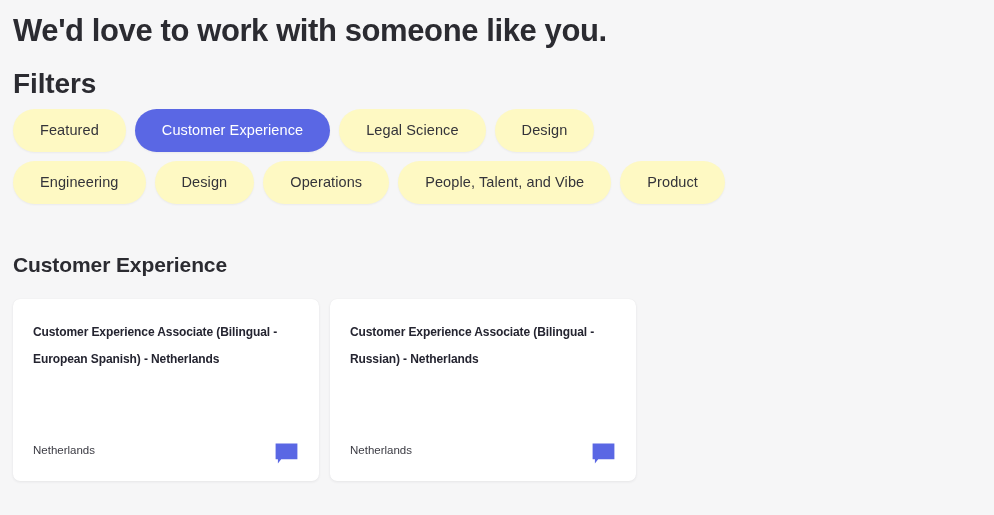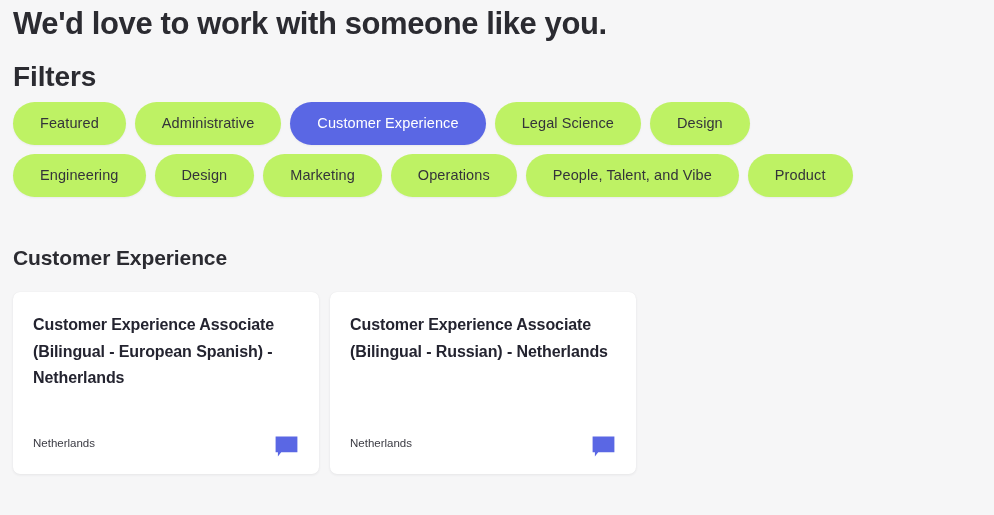--- a/index.html
+++ b/index.html
@@ -15,21 +15,21 @@
     height: 515px;
     background: #f6f6f7;
     font-family: "Liberation Sans", sans-serif;
     color: #2b2b31;
     overflow: hidden;
   }
 
   .page {
     width: 994px;
     height: 515px;
-    padding: 0 0 0 13px;
+    padding: 7px 0 0 13px;
     position: relative;
   }
 
   
   .hero-title {
     margin: 0;
     padding-top: 2px;
     font-size: 31px;
     line-height: 44px;
     font-weight: 700;
@@ -61,21 +61,21 @@
   }
 
   .pill {
     height: 43px;
     display: inline-flex;
     align-items: center;
     justify-content: center;
     padding: 0 27px;
     border: none;
     border-radius: 22px;
-    background: #bef264;
+    background: #fef9c3;
     color: #34343a;
     font-family: "Liberation Sans", sans-serif;
     font-size: 14.5px;
     line-height: 1;
     letter-spacing: 0.1px;
     white-space: nowrap;
     cursor: pointer;
     box-shadow: 0 1px 2px rgba(20, 20, 40, 0.05);
   }
 
@@ -114,21 +114,21 @@
     display: flex;
     flex-direction: column;
     text-decoration: none;
     cursor: pointer;
     box-shadow: 0 1px 3px rgba(25, 25, 45, 0.07),
                 0 0 1px rgba(25, 25, 45, 0.06);
   }
 
   .job-title {
     margin: 0;
-    font-size: 16px;
+    font-size: 12px;
     line-height: 26.5px;
     font-weight: 700;
     letter-spacing: -0.1px;
     color: #242430;
   }
 
   .job-card-footer {
     margin-top: auto;
     display: flex;
     align-items: flex-start;
@@ -155,29 +155,27 @@
 
 <div class="page">
 
   <h1 class="hero-title">We'd love to work with someone like you.</h1>
 
   <h2 class="filters-heading">Filters</h2>
 
   <div class="filter-rows">
     <div class="filter-row">
       <button class="pill">Featured</button>
-      <button class="pill">Administrative</button>
       <button class="pill is-selected">Customer Experience</button>
       <button class="pill">Legal Science</button>
       <button class="pill">Design</button>
     </div>
     <div class="filter-row">
       <button class="pill">Engineering</button>
       <button class="pill">Design</button>
-      <button class="pill">Marketing</button>
       <button class="pill">Operations</button>
       <button class="pill">People, Talent, and Vibe</button>
       <button class="pill">Product</button>
     </div>
   </div>
 
   <div class="results">
 
     <h2 class="section-heading">Customer Experience</h2>
 

